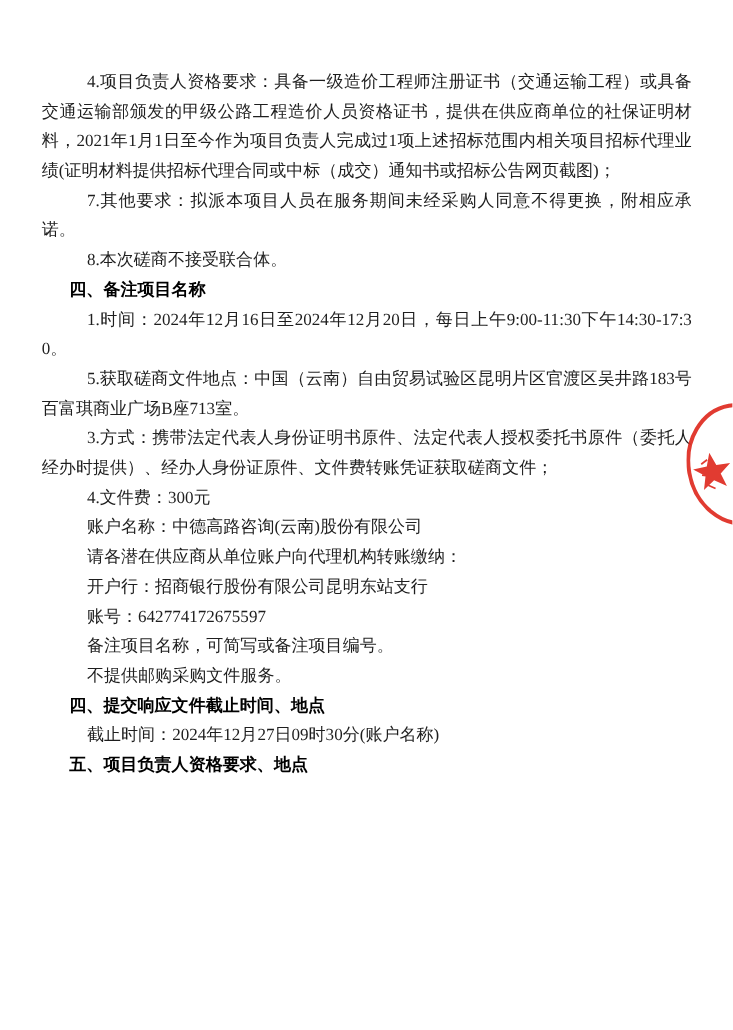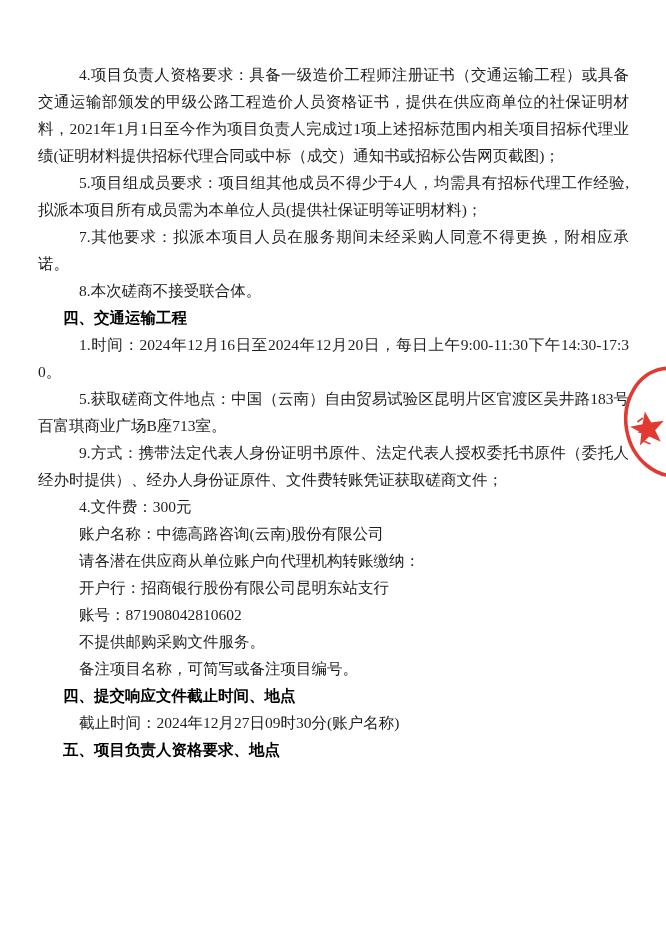--- a/index.html
+++ b/index.html
@@ -47,34 +47,33 @@
     font-family:"Liberation Sans","DejaVu Sans",sans-serif;
   }
   .seal .star{fill:#df2b20;stroke:none;}
 </style>
 </head>
 <body>
 
 <div class="page">
   <div class="content">
     <p class="para">4.项目负责人资格要求：具备一级造价工程师注册证书（交通运输工程）或具备交通运输部颁发的甲级公路工程造价人员资格证书，提供在供应商单位的社保证明材料，2021年1月1日至今作为项目负责人完成过1项上述招标范围内相关项目招标代理业绩(证明材料提供招标代理合同或中标（成交）通知书或招标公告网页截图)；</p>
-    <p class="para">5.项目组成员要求：项目组其他成员不得少于4人，均需具有招标代理工作经验,拟派本项目所有成员需为本单位人员(提供社保证明等证明材料)；</p>
     <p class="para">7.其他要求：拟派本项目人员在服务期间未经采购人同意不得更换，附相应承诺。</p>
     <p class="para">8.本次磋商不接受联合体。</p>
-    <p class="head">四、交通运输工程</p>
+    <p class="head">四、备注项目名称</p>
     <p class="para">1.时间：2024年12月16日至2024年12月20日，每日上午9:00-11:30下午14:30-17:30。</p>
     <p class="para">5.获取磋商文件地点：中国（云南）自由贸易试验区昆明片区官渡区吴井路183号百富琪商业广场B座713室。</p>
-    <p class="para">9.方式：携带法定代表人身份证明书原件、法定代表人授权委托书原件（委托人经办时提供）、经办人身份证原件、文件费转账凭证获取磋商文件；</p>
+    <p class="para">3.方式：携带法定代表人身份证明书原件、法定代表人授权委托书原件（委托人经办时提供）、经办人身份证原件、文件费转账凭证获取磋商文件；</p>
     <p class="para">4.文件费：300元</p>
     <p class="para">账户名称：中德高路咨询(云南)股份有限公司</p>
     <p class="para">请各潜在供应商从单位账户向代理机构转账缴纳：</p>
     <p class="para">开户行：招商银行股份有限公司昆明东站支行</p>
-    <p class="para">账号：871908042810602</p>
+    <p class="para">账号：642774172675597</p>
+    <p class="para">备注项目名称，可简写或备注项目编号。</p>
     <p class="para">不提供邮购采购文件服务。</p>
-    <p class="para">备注项目名称，可简写或备注项目编号。</p>
     <p class="head">四、提交响应文件截止时间、地点</p>
     <p class="para">截止时间：2024年12月27日09时30分(账户名称)</p>
     <p class="head">五、项目负责人资格要求、地点</p>
   </div>
 
   <svg class="seal" viewBox="0 0 150 135" width="150" height="135" aria-hidden="true">
     <g transform="translate(48,58) rotate(-10)" opacity="0.92">
 
       <ellipse class="ink" rx="46" ry="54" stroke-width="3.6"></ellipse>
 

